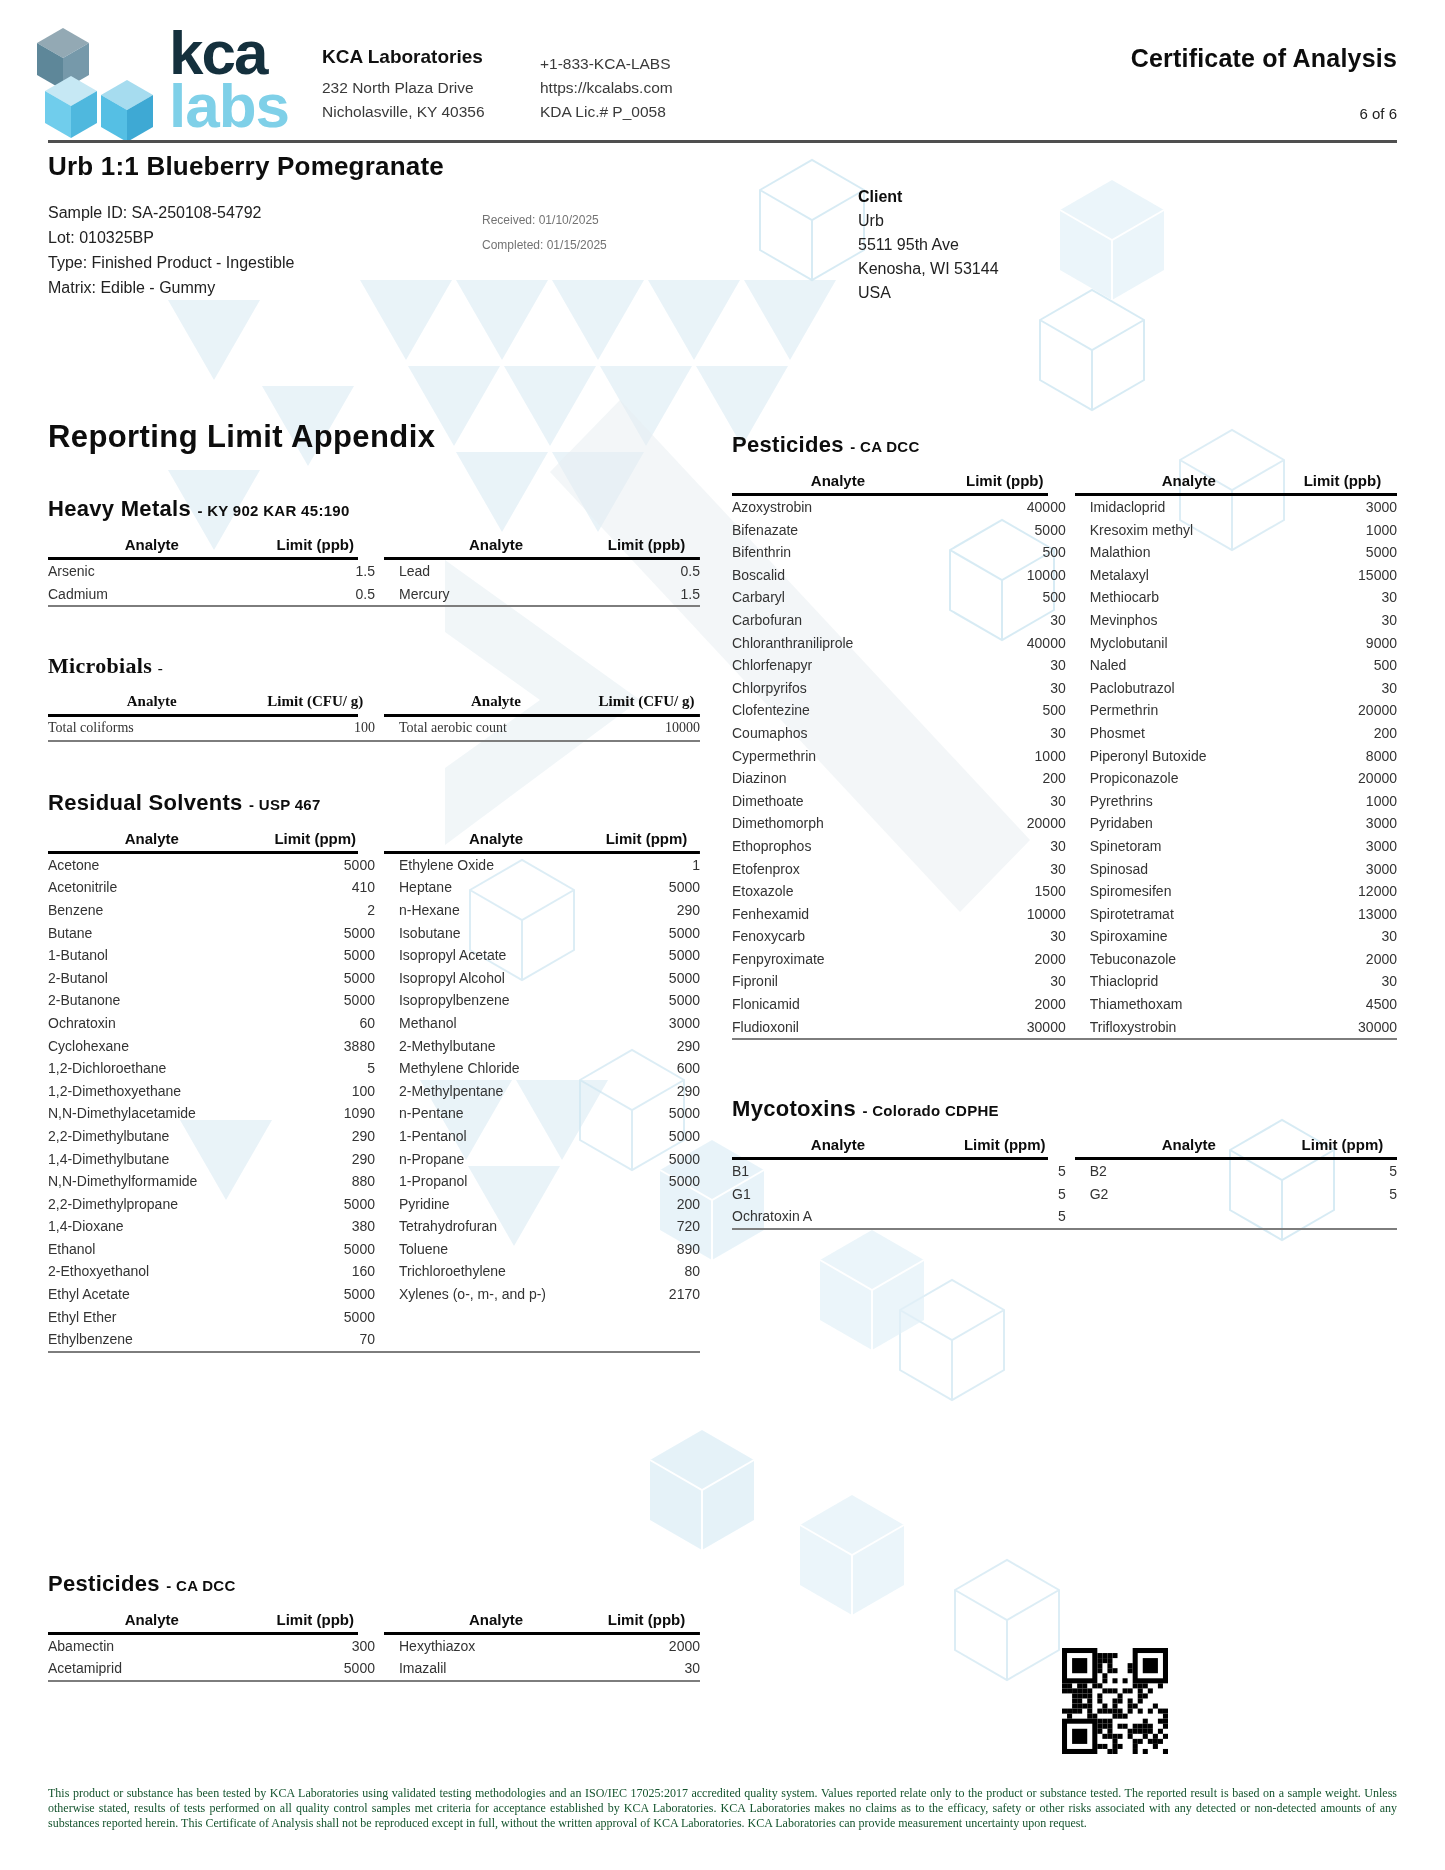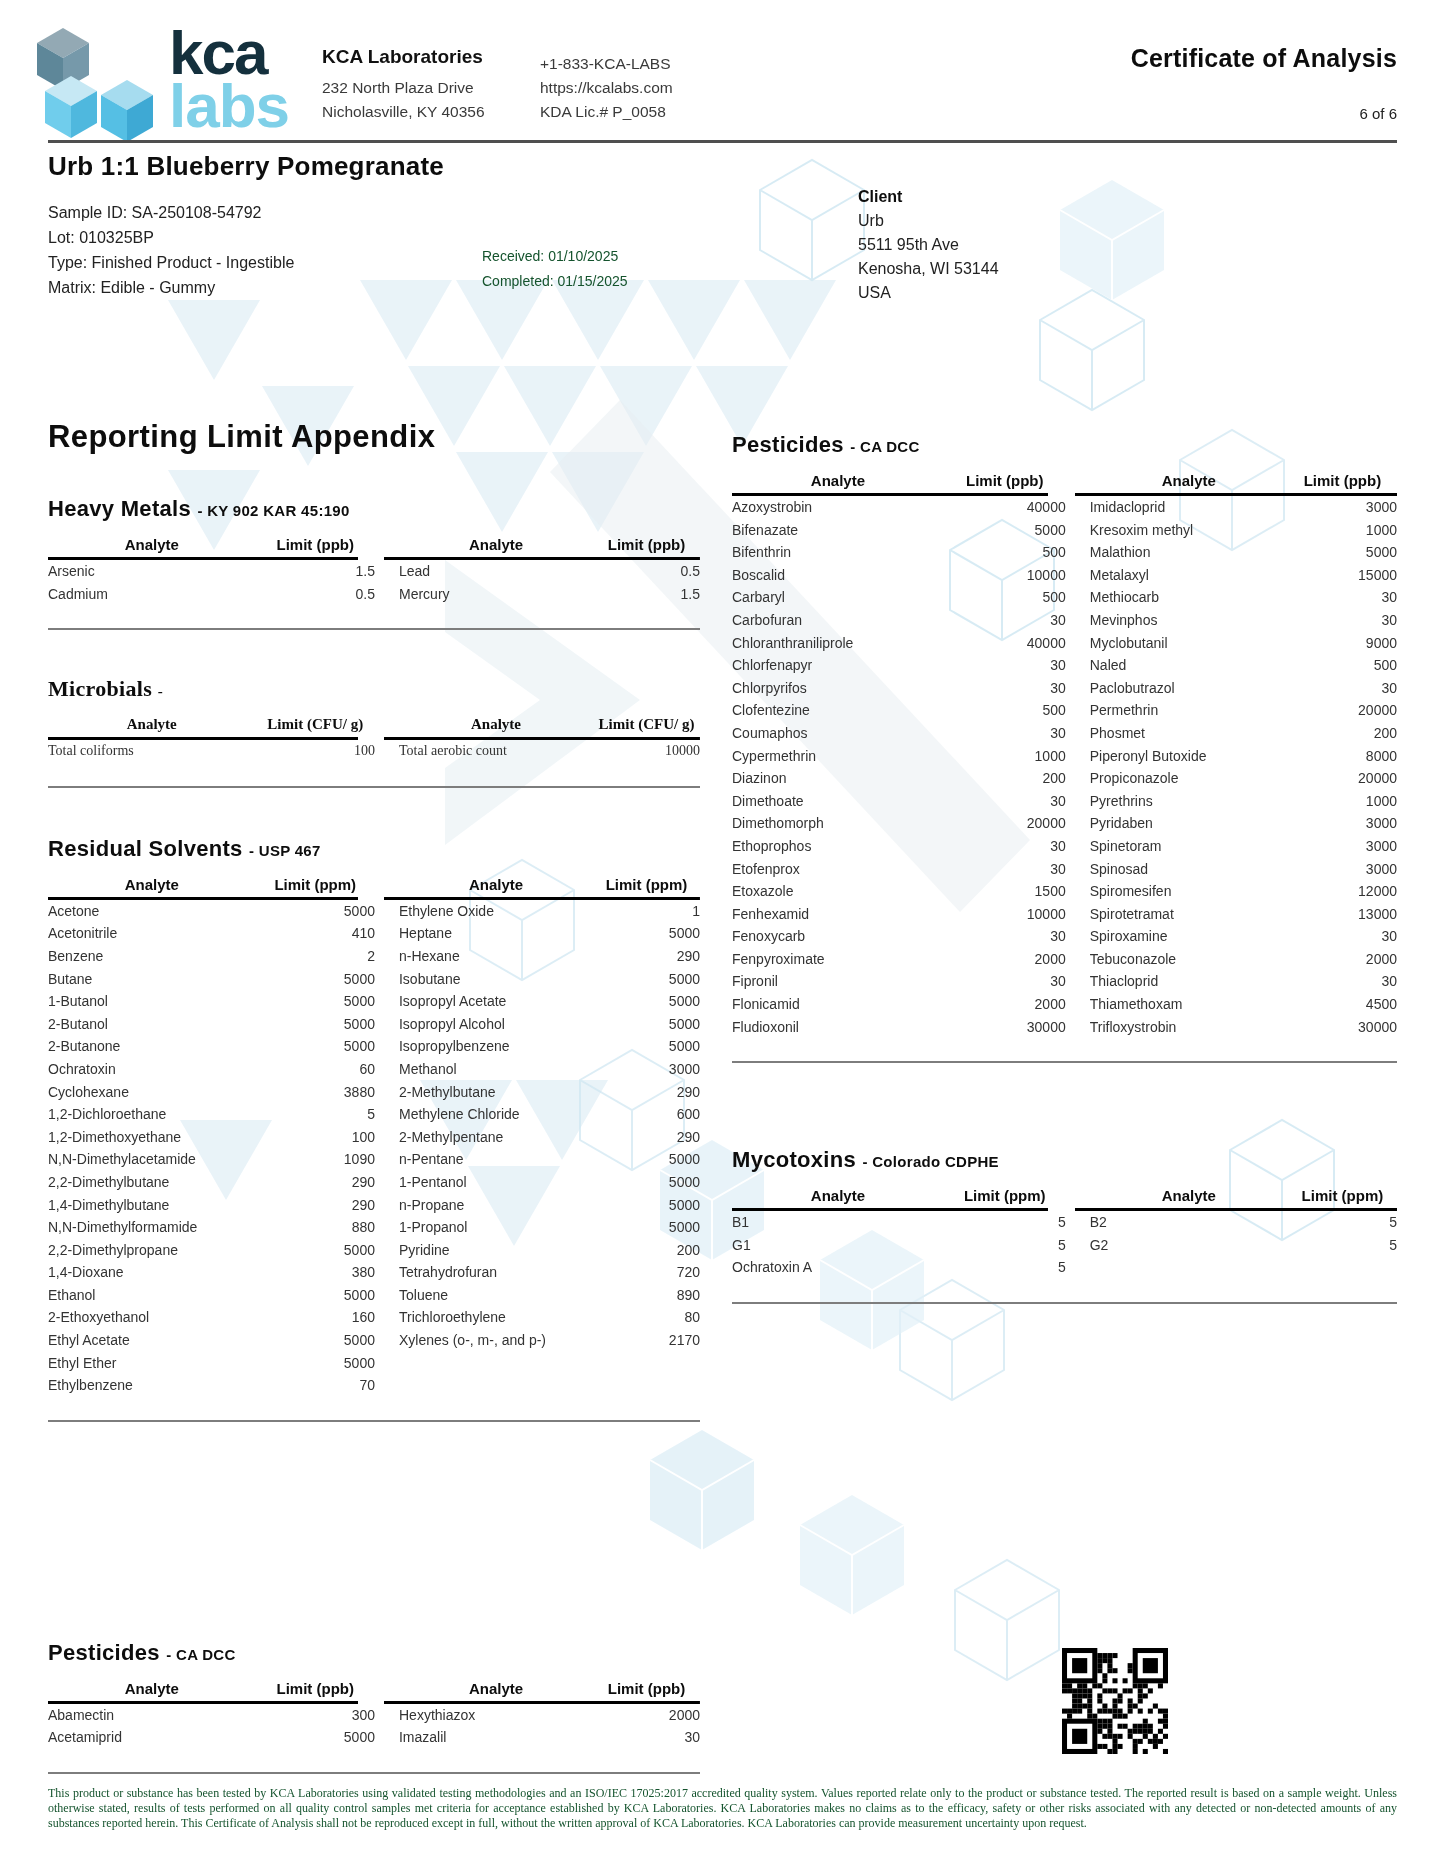--- a/index.html
+++ b/index.html
@@ -21,45 +21,45 @@
   #lab-info .addr, #contact div{font-size:15.5px;color:#3a3a3a;line-height:24px;}
   #contact{position:absolute;left:540px;top:52px;}
   #cert{position:absolute;right:48px;top:44px;text-align:right;}
   #cert .cert-title{font-size:25px;font-weight:bold;color:#0d0d0d;letter-spacing:.2px;}
   #cert .page-num{font-size:15px;color:#222;margin-top:32px;}
   #divider{position:absolute;left:48px;right:48px;top:140px;height:3px;background:#4f4f4f;}
 
   
   #product-title{left:48px;top:151px;font-size:26px;font-weight:bold;color:#0d0d0d;letter-spacing:.2px;}
   #sample-block{left:48px;top:200px;font-size:16px;line-height:25px;color:#222;}
-  #dates-block{left:482px;top:208px;font-size:14px;line-height:25px;color:#14532d;margin-top:36px;}
+  #dates-block{left:482px;top:208px;font-size:12px;line-height:25px;color:#737373;}
   #client-block{left:858px;top:185px;font-size:16px;line-height:24px;color:#222;}
   #client-block .client-label{font-weight:bold;color:#0d0d0d;}
 
   
   #left-col{left:48px;top:418px;width:652px;}
   #right-col{left:732px;top:432px;width:665px;}
   .appendix-title{font-size:31px;font-weight:bold;color:#0d0d0d;letter-spacing:.4px;line-height:38px;margin:0;}
   .sec{margin:0;}
   .sec-h{font-size:22px;font-weight:bold;color:#0d0d0d;letter-spacing:.3px;line-height:26px;}
   .sec-method{font-size:15px;font-weight:bold;letter-spacing:.3px;}
   .mt-hm{margin-top:40px;} .mt-mb{margin-top:46px;font-family:Liberation Serif, serif;} .mt-rs{margin-top:48px;}
-  .mt-pl{margin-top:218px;} .mt-my{margin-top:84px;}
+  .mt-pl{margin-top:218px;} .mt-my{margin-top:56px;}
 
   
   table.tbl{width:100%;border-collapse:collapse;table-layout:fixed;margin-top:12px;
     border-bottom:2px solid #7d7d7d;}
   table.tbl thead{
     background:linear-gradient(to right,#000 0 47.5%,transparent 47.5% 51.5%,#000 51.5% 100%) left bottom/100% 3px no-repeat;
   }
   table.tbl th{font-size:15px;font-weight:bold;color:#0d0d0d;text-align:center;
     padding:0 0 7px 0;vertical-align:bottom;}
   table.tbl td{font-size:14px;color:#333;line-height:22.6px;padding:0;
     white-space:nowrap;overflow:hidden;}
-  table.tbl tr:last-child td{padding-bottom:23px;}
+  table.tbl tr:last-child td{padding-bottom:0;}
   .c0{width:33%;} .c1{width:19%;text-align:right;}
   .c2{width:31%;padding-left:24px !important;} .c3{width:17%;text-align:right;}
   th.c2{padding-left:24px;}
 
   
   #qr{left:1062px;top:1648px;width:106px;height:106px;}
   #footer{left:48px;right:48px;top:1786px;font-size:12px;line-height:14.8px;
     color:#14532d;text-align:justify;font-family:Liberation Serif, serif;}
 </style>
 </head>

